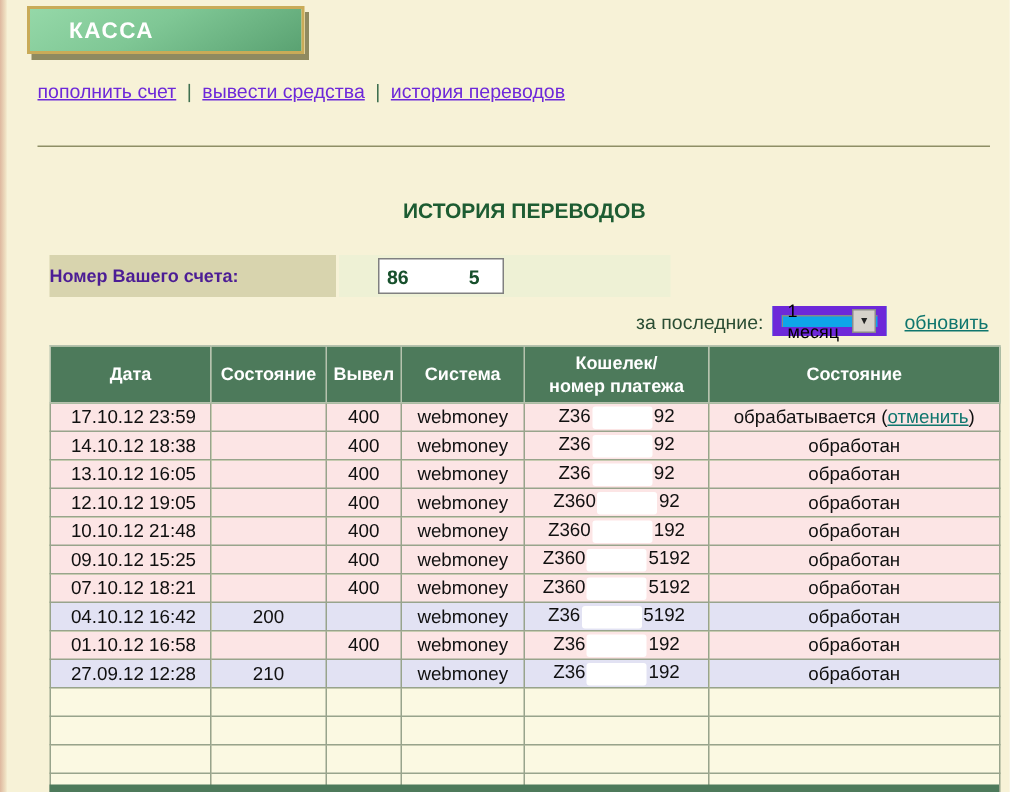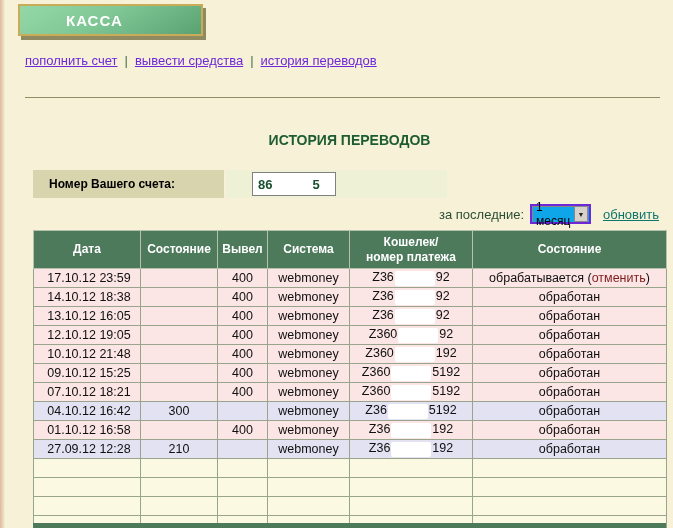--- a/index.html
+++ b/index.html
@@ -14,58 +14,58 @@
   }
   .kassa-box {
     position:absolute; left:18px; top:4px; width:185px; height:32px;
     background:linear-gradient(150deg,#95d8a8 0%,#7fc795 45%,#5aa272 100%);
     border:2px solid #c9ab58;
     box-shadow:3px 4px 0 #8f8a60;
     display:flex; align-items:center;
   }
   .kassa-box span {
     color:#ffffff; font-size:15px; font-weight:bold; letter-spacing:1px;
-    padding-left:46px;
+    padding-left:26px;
   }
   .nav { position:absolute; left:25px; top:53px; font-size:13px; }
   .nav a { color:#6d28d9; text-decoration:underline; cursor:pointer;margin-top:36px; }
   .nav .sep { color:#3f7050; margin:0 7px; }
   .rule {
     position:absolute; left:25px; top:97px; width:635px; height:1px;
     background:#8f8f66; border:none;
   }
   .section-title {
     position:absolute; left:33px; top:132px; width:633px;
     text-align:center; color:#1d5c32; font-size:14px; font-weight:bold;
   }
   .account-strip { position:absolute; left:33px; top:170px; display:flex; }
   .account-label-cell {
     width:191px; height:28px; background:#d8d4ae; margin-right:2px;
     display:flex; align-items:center;
   }
   .account-label-cell span {
-    color:#000000; font-size:12px; font-weight:bold; padding-left:16px;
+    color:#4c1d95; font-size:12px; font-weight:bold; padding-left:0;
   }
   .account-value-cell {
     width:221px; height:28px; background:#eef1d5;
     display:flex; align-items:center;
   }
   .account-input {
     margin-left:26px; width:84px; height:24px; background:#ffffff;
     border:1px solid #808080; display:flex; align-items:center;
     font-size:13px; font-weight:bold; color:#17502c; padding-left:5px;
   }
   .censor-inline { display:inline-block; width:40px; height:14px; background:#ffffff; }
   .filter-row {
     position:absolute; top:204px; right:14px; height:20px;
     display:flex; align-items:center; font-size:13px;
   }
   .filter-label { color:#2a4d33; margin-right:6px; }
   .select {
-    width:61px; height:20px; background:#0ea5e9; border:2px solid #6d28d9;
+    width:76px; height:20px; background:#0ea5e9; border:6px solid #6d28d9;
     box-shadow:inset 1px 1px 0 #888;
     display:flex; align-items:center; justify-content:space-between;
     font-size:12px; color:#000; cursor:pointer; margin-right:12px;
   }
   .select .sel-text { padding-left:4px; }
   .select .arrow-btn {
     width:16px; height:16px; margin-right:1px; background:#d6d2ca;
     border:1px solid #8a8a8a; display:flex; align-items:center; justify-content:center;
     font-size:7px; color:#222;
   }
@@ -85,21 +85,21 @@
     text-align:center; overflow:hidden; white-space:nowrap;
   }
   td.c-date { text-align:left; padding-left:4px; }
   tr.tone-pink td { background:#fce5e5; }
   tr.tone-blue td { background:#e2e2f3; }
   tr.tone-empty td { background:#fbf9e2; }
   .censor {
     display:inline-block; width:40px; height:15px; background:#ffffff;
     vertical-align:middle; margin:0 1px; border-radius:2px;
   }
-  .cancel { color:#7f1d1d; cursor:pointer; }
+  .cancel { color:#0f766e; text-decoration:underline; cursor:pointer; }
   .bottom-strip {
     position:absolute; left:33px; bottom:0; width:633px; height:5px;
     background:#4d7a5b;
   }
 </style>
 </head>
 <body>
 
 <div class="page">
   <div class="left-strip"></div>
@@ -210,21 +210,21 @@
         <tr class="tone-pink">
     <td class="c-date">07.10.12 18:21</td>
     <td></td>
     <td>400</td>
     <td>webmoney</td>
     <td><span>Z360</span><span class="censor"></span><span>5192</span></td>
     <td><span>обработан</span></td>
   </tr>
         <tr class="tone-blue">
     <td class="c-date">04.10.12 16:42</td>
-    <td>300</td>
+    <td>200</td>
     <td></td>
     <td>webmoney</td>
     <td><span>Z36</span><span class="censor"></span><span>5192</span></td>
     <td><span>обработан</span></td>
   </tr>
         <tr class="tone-pink">
     <td class="c-date">01.10.12 16:58</td>
     <td></td>
     <td>400</td>
     <td>webmoney</td>

